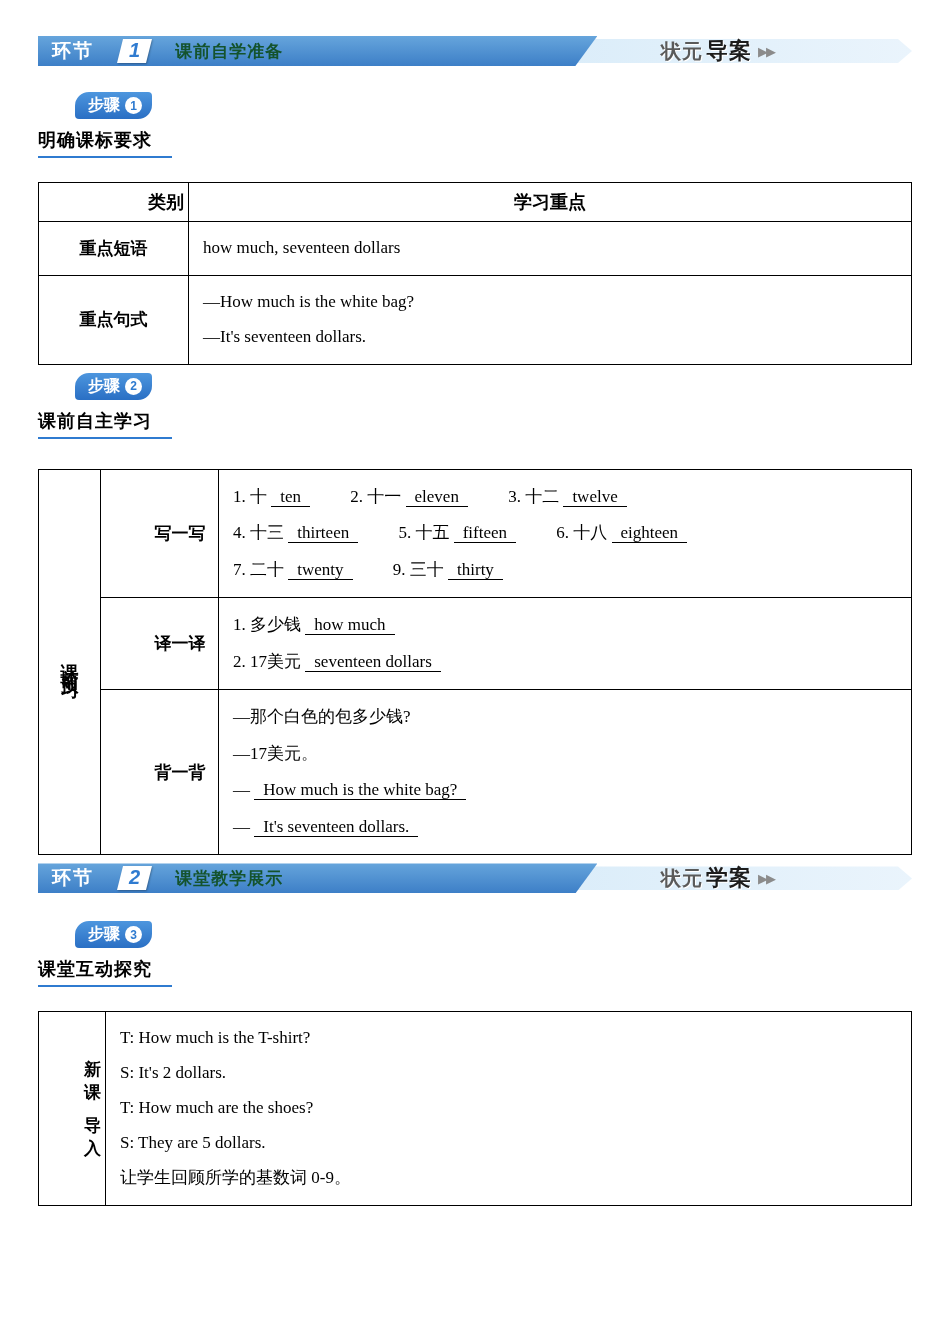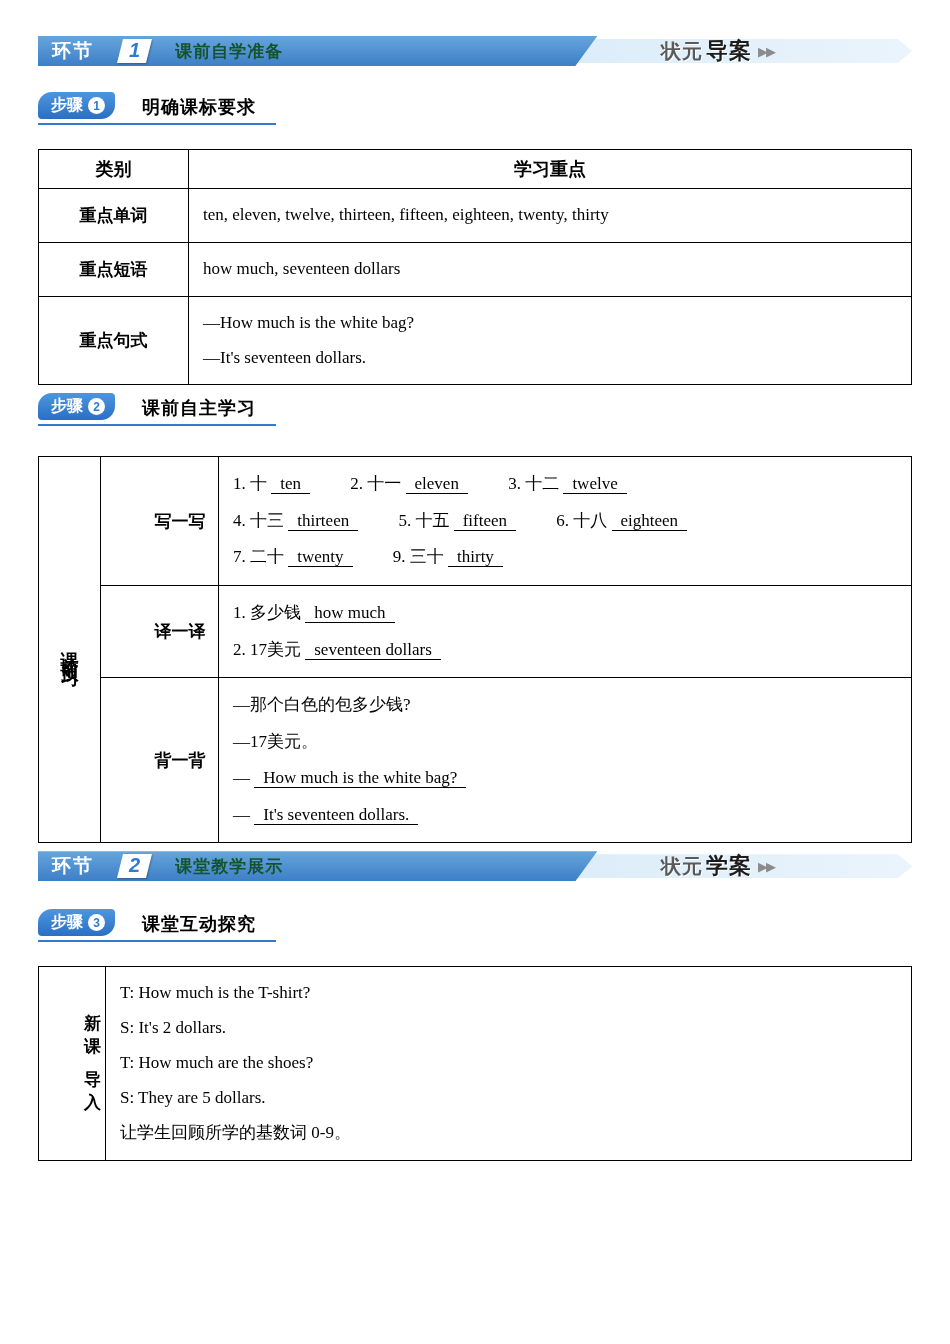--- a/index.html
+++ b/index.html
@@ -23,39 +23,39 @@
   .b-step { color:#fff; font-weight:bold; font-size:19px; font-family:"Liberation Sans","DejaVu Sans",sans-serif; letter-spacing:2px; }
   .b-flag { background:#fff; transform:skew(-14deg); padding:0 9px 1px 9px; box-shadow:1px 1px 2px rgba(0,0,0,.3); }
   .b-num { display:inline-block; transform:skew(14deg); color:#2f7bd0; font-weight:bold; font-style:italic; font-size:20px; font-family:"Liberation Sans","DejaVu Sans",sans-serif; }
   .b-title { color:#14532d; font-weight:bold; font-size:17px; font-family:"Liberation Sans","DejaVu Sans",sans-serif; letter-spacing:1px; }
   .banner-brand { position:absolute; right:138px; top:0; bottom:0; display:flex; align-items:center; gap:3px; z-index:2; font-family:"Liberation Sans","DejaVu Sans",sans-serif; }
   .brand1 { font-size:20px; font-weight:900; color:#5a5a5a; letter-spacing:1px; text-shadow:1px 1px 0 #fff; }
   .brand2 { font-size:22px; font-weight:900; color:#1c1c1c; letter-spacing:1px; text-shadow:1px 1px 0 #fff; }
   .brand-arrows { font-size:13px; color:#8b8b8b; letter-spacing:-2px; margin-left:3px; }
 
   
-  .step-row { display:inline-flex; align-items:flex-end; gap:9px; border-bottom:2px solid #2f7bd0; padding:0 20px 4px 0; }
+  .step-row { display:inline-flex; align-items:flex-end; gap:9px; border-bottom:2px solid #2f7bd0; padding:0 20px 4px 0;flex-direction:column; }
   .step-row.s1 { margin-top:26px; }
   .step-row.s2 { margin-top:8px; }
   .step-row.s3 { margin-top:28px; }
   .step-badge { display:inline-flex; align-items:center; gap:5px; background:linear-gradient(180deg,#4d96de,#2a6fc4); color:#fff;
     font-family:"Liberation Sans","DejaVu Sans",sans-serif; font-weight:bold; font-size:16px; padding:3px 10px 3px 13px; border-radius:14px 4px 14px 4px; }
   .circ { display:inline-flex; width:17px; height:17px; border-radius:50%; background:#fff; color:#2f7bd0; font-size:12px; font-weight:bold; align-items:center; justify-content:center; font-style:normal; }
-  .step-title { font-family:Liberation Mono, monospace; font-weight:bold; font-size:18px; letter-spacing:1px;margin-left:18px; }
+  .step-title { font-family:Liberation Mono, monospace; font-weight:bold; font-size:18px; letter-spacing:1px; }
 
   
   table { border-collapse:collapse; width:100%; }
   table, td, th { border:1.6px solid #000; }
   th { font-family:"Liberation Sans","DejaVu Sans",sans-serif; font-size:18px; font-weight:bold; padding:7px 4px; }
   td.lbl { text-align:center; font-family:"Liberation Sans","DejaVu Sans",sans-serif; font-weight:bold; font-size:17px;padding-left:42px; }
   td.cnt { padding:9px 14px; font-size:17px; }
   .line { line-height:2.05; }
 
   .t1 { margin-top:24px; }
-  .t1 .c1 { width:150px; }
+  .t1 .c1 { width:150px;text-align:right; }
   .t1 td.lbl { width:150px; padding:10px 4px; }
 
   .t2 { margin-top:30px; }
   .t2 td.side { width:62px; text-align:center; vertical-align:middle; }
   .vert { writing-mode:vertical-rl; text-orientation:upright; font-family:"Liberation Sans","DejaVu Sans",sans-serif; font-weight:bold; font-size:18px; letter-spacing:7px; margin:0 auto; }
   .t2 td.lbl { width:118px; }
   .t2 .line { line-height:2.15; }
   .item { margin-right:36px; }
   .item:last-child { margin-right:0; }
   .ans { border-bottom:1.3px solid #000; padding:0 9px; }
@@ -96,26 +96,20 @@
   </div>
 
   
   <table class="t1">
     <tbody>
         <tr>
       <th class="c1">类别</th>
       <th>学习重点</th>
     </tr>
     <tr>
-      <td class="lbl">重点单词</td>
-      <td class="cnt">
-            <div class="line">ten, eleven, twelve, thirteen, fifteen, eighteen, twenty, thirty</div>
-          </td>
-    </tr>
-    <tr>
       <td class="lbl">重点短语</td>
       <td class="cnt">
             <div class="line">how much, seventeen dollars</div>
           </td>
     </tr>
     <tr>
       <td class="lbl">重点句式</td>
       <td class="cnt">
         <div class="line">—How much is the white bag?</div>
         <div class="line">—It's seventeen dollars.</div>

